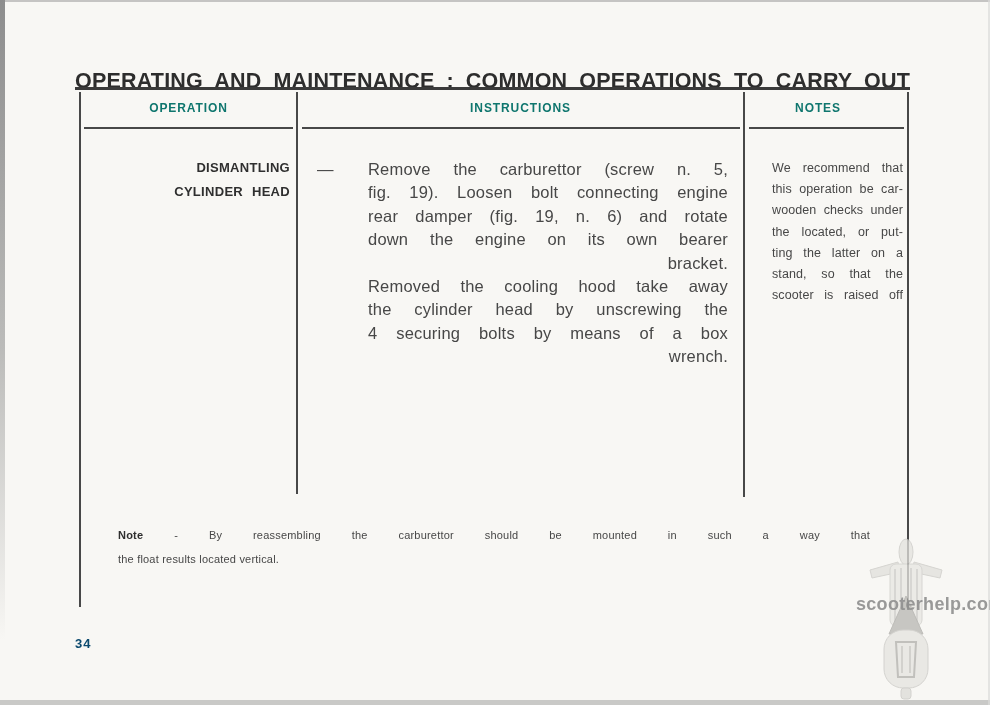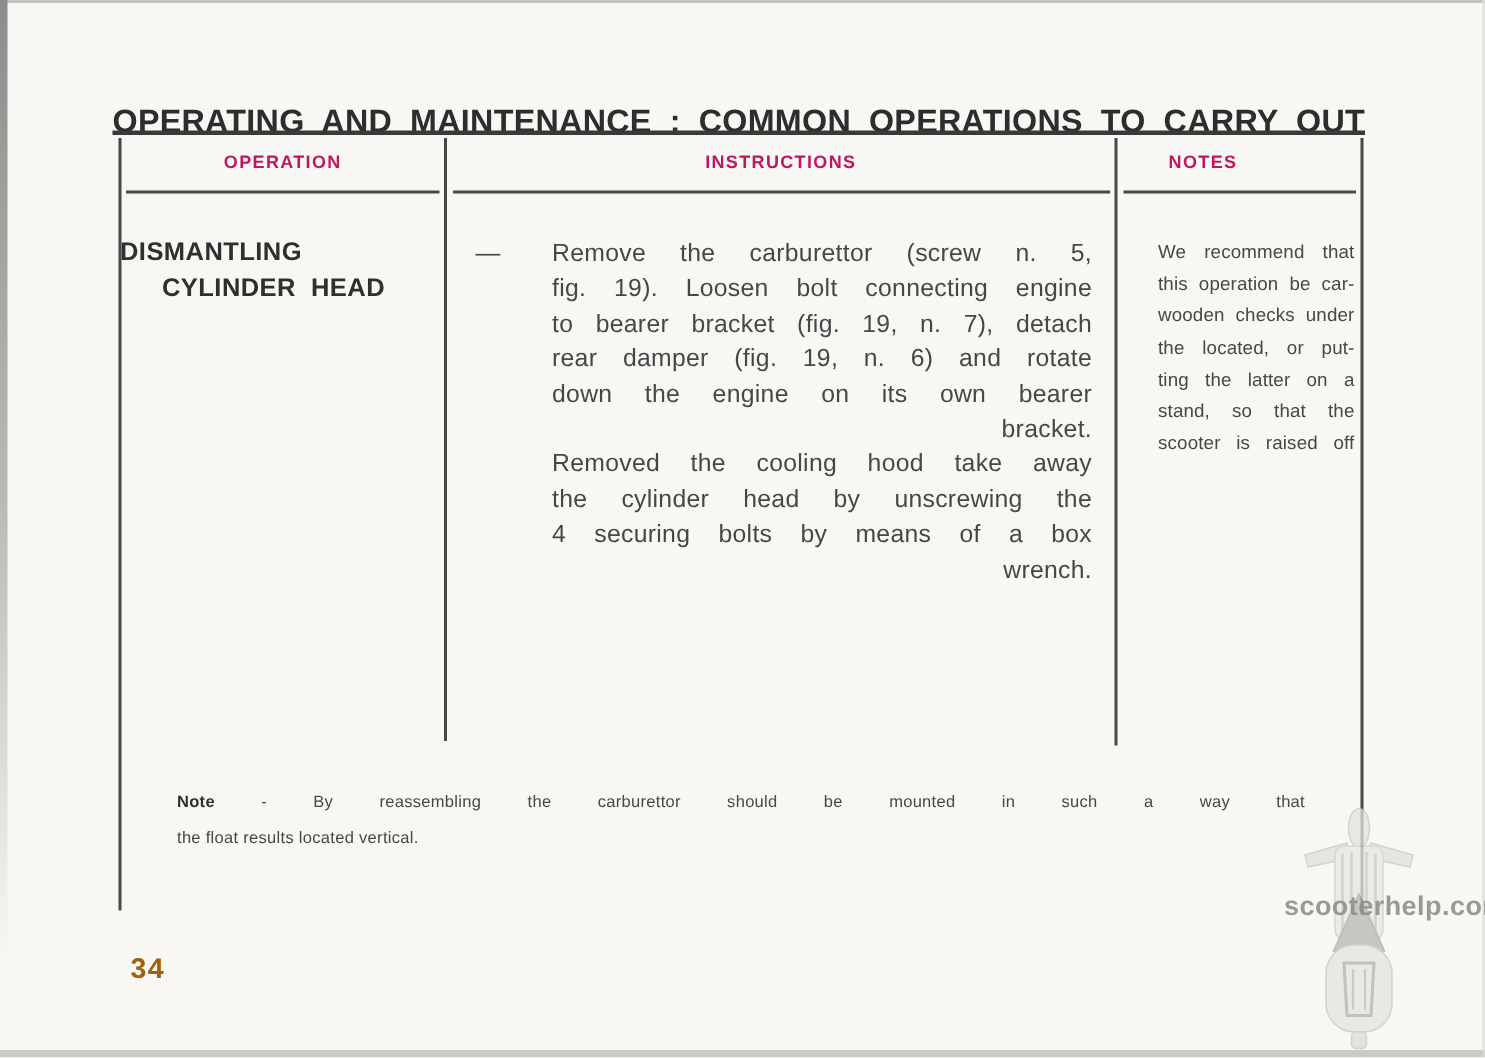--- a/index.html
+++ b/index.html
@@ -36,31 +36,31 @@
   .v-right  { left:907px; top:92px;  width:2px; height:518px; }
   .h-seg    { top:127px;  height:2px; }
   .h-seg1   { left:84px;  width:209px; }
   .h-seg2   { left:302px; width:438px; }
   .h-seg3   { left:749px; width:155px; }
 
   
   .hcell {
     position:absolute; top:95px; height:26px; line-height:26px;
     text-align:center; font-size:12px; font-weight:bold;
-    letter-spacing:.9px; color:#be185d;
+    letter-spacing:.9px; color:#0f766e;
   }
   .hc1 { left:80px;  width:217px; }
   .hc2 { left:297px; width:447px; }
-  .hc3 { left:724px; width:156px; }
+  .hc3 { left:740px; width:156px; }
 
   
   .opcell {
-    position:absolute; left:80px; top:156px; width:200px;
-    font-size:17px; font-weight:bold; color:#2f2f2f;
-    letter-spacing:.3px; word-spacing:5px; line-height:24px;
+    position:absolute; left:90px; top:156px; width:200px;
+    font-size:13px; font-weight:bold; color:#2f2f2f;
+    letter-spacing:.3px; word-spacing:5px; line-height:24px;text-align:right;
   }
   .opcell .l2 { margin-left:28px; }
 
   
   .instr {
     position:absolute; left:348px; top:158px; width:380px;
     font-size:16.5px; color:#474747; line-height:23.4px; letter-spacing:.2px;
   }
   .instr .dash { position:absolute; left:-31px; top:0; }
   .tline.j  { text-align:justify; text-align-last:justify;margin-left:20px; }
@@ -75,22 +75,22 @@
 
   
   .footnote {
     position:absolute; left:118px; top:524px; width:752px;
     font-size:11px; color:#474747; line-height:23.5px; letter-spacing:.2px;
   }
   .footnote .l1 { text-align:justify; text-align-last:justify; }
   .footnote .bold { font-weight:bold; color:#2f2f2f; }
 
   .pagenum {
-    position:absolute; left:87px; top:636px;
-    font-size:19px; font-weight:bold; color:#a16207; letter-spacing:1px;
+    position:absolute; left:75px; top:636px;
+    font-size:13px; font-weight:bold; color:#0c4a6e; letter-spacing:1px;
   }
 
   
   .watermark { position:absolute; left:850px; top:528px; width:140px; height:177px; }
   .watermark svg { position:absolute; left:18px; top:10px; opacity:.75; }
   .wm-text {
     position:absolute; left:6px; top:66px; white-space:nowrap;
     font-size:18px; font-weight:bold; color:#8f8f8f;
     letter-spacing:.3px; opacity:.9;
   }
@@ -123,21 +123,20 @@
 
     <div class="opcell">
       <div class="l1">DISMANTLING</div>
       <div class="l2">CYLINDER HEAD</div>
     </div>
 
     <div class="instr">
       <span class="dash">—</span>
       <div class="tline j">Remove the carburettor (screw n. 5,</div>
       <div class="tline j">fig. 19). Loosen bolt connecting engine</div>
-      <div class="tline j">to bearer bracket (fig. 19, n. 7), detach</div>
       <div class="tline j">rear damper (fig. 19, n. 6) and rotate</div>
       <div class="tline j">down the engine on its own bearer</div>
       <div class="tline last">bracket.</div>
       <div class="tline j">Removed the cooling hood take away</div>
       <div class="tline j">the cylinder head by unscrewing the</div>
       <div class="tline j">4 securing bolts by means of a box</div>
       <div class="tline last">wrench.</div>
     </div>
 
     <div class="notes">

